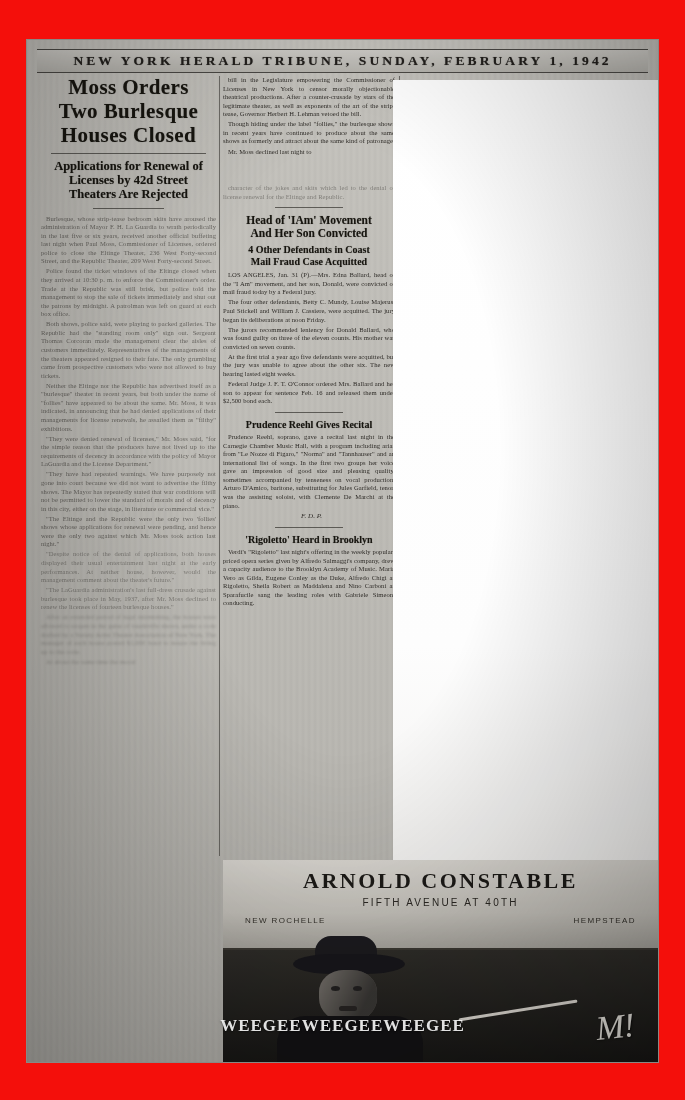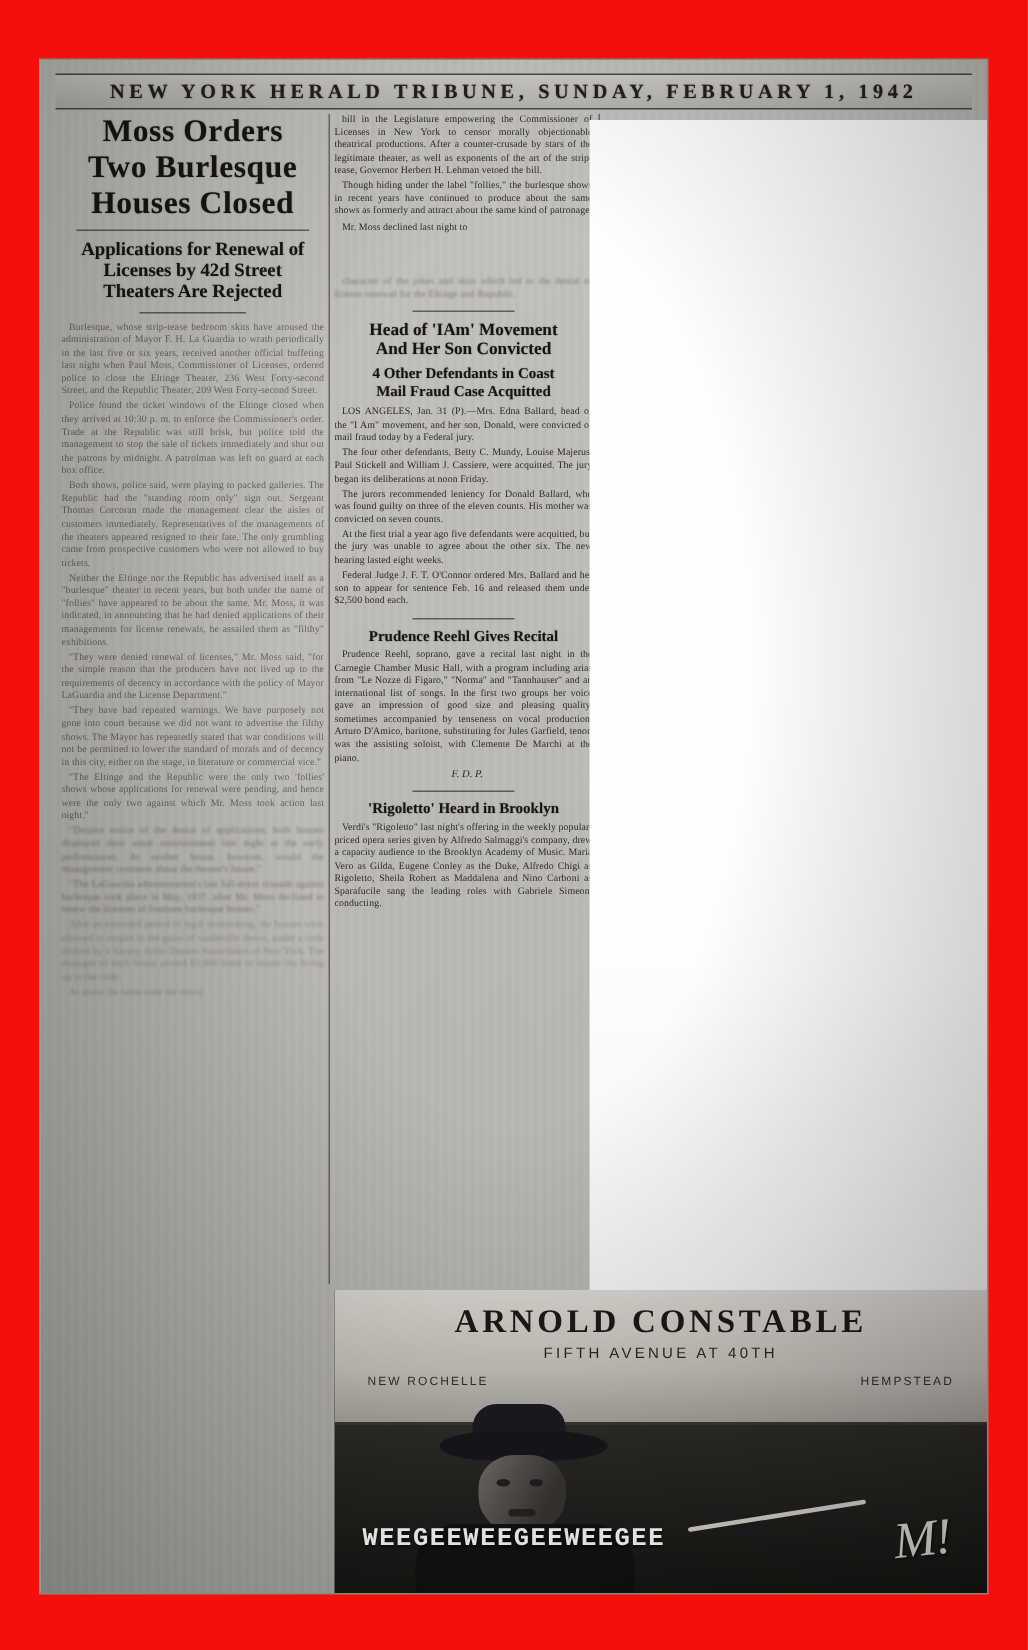--- a/index.html
+++ b/index.html
@@ -270,21 +270,21 @@
     background: #ddd9d2;
     transform: rotate(-9deg);
     border-radius: 2px;
   }
   
   .watermark {
     position: absolute;
     left: 0; right: 0;
     bottom: 26px;
     text-align: center;
-    font-family: Liberation Mono, monospace;
+    font-family: Liberation Serif, serif;
     font-weight: bold;
     font-size: 17px;
     letter-spacing: 1px;
     color: rgba(255,255,255,0.88);
     text-shadow: 0 1px 2px rgba(0,0,0,0.55);
     pointer-events: none;
   }
   .dek { margin-top: 4px; }
   .kicker {
     font-size: 7px;

